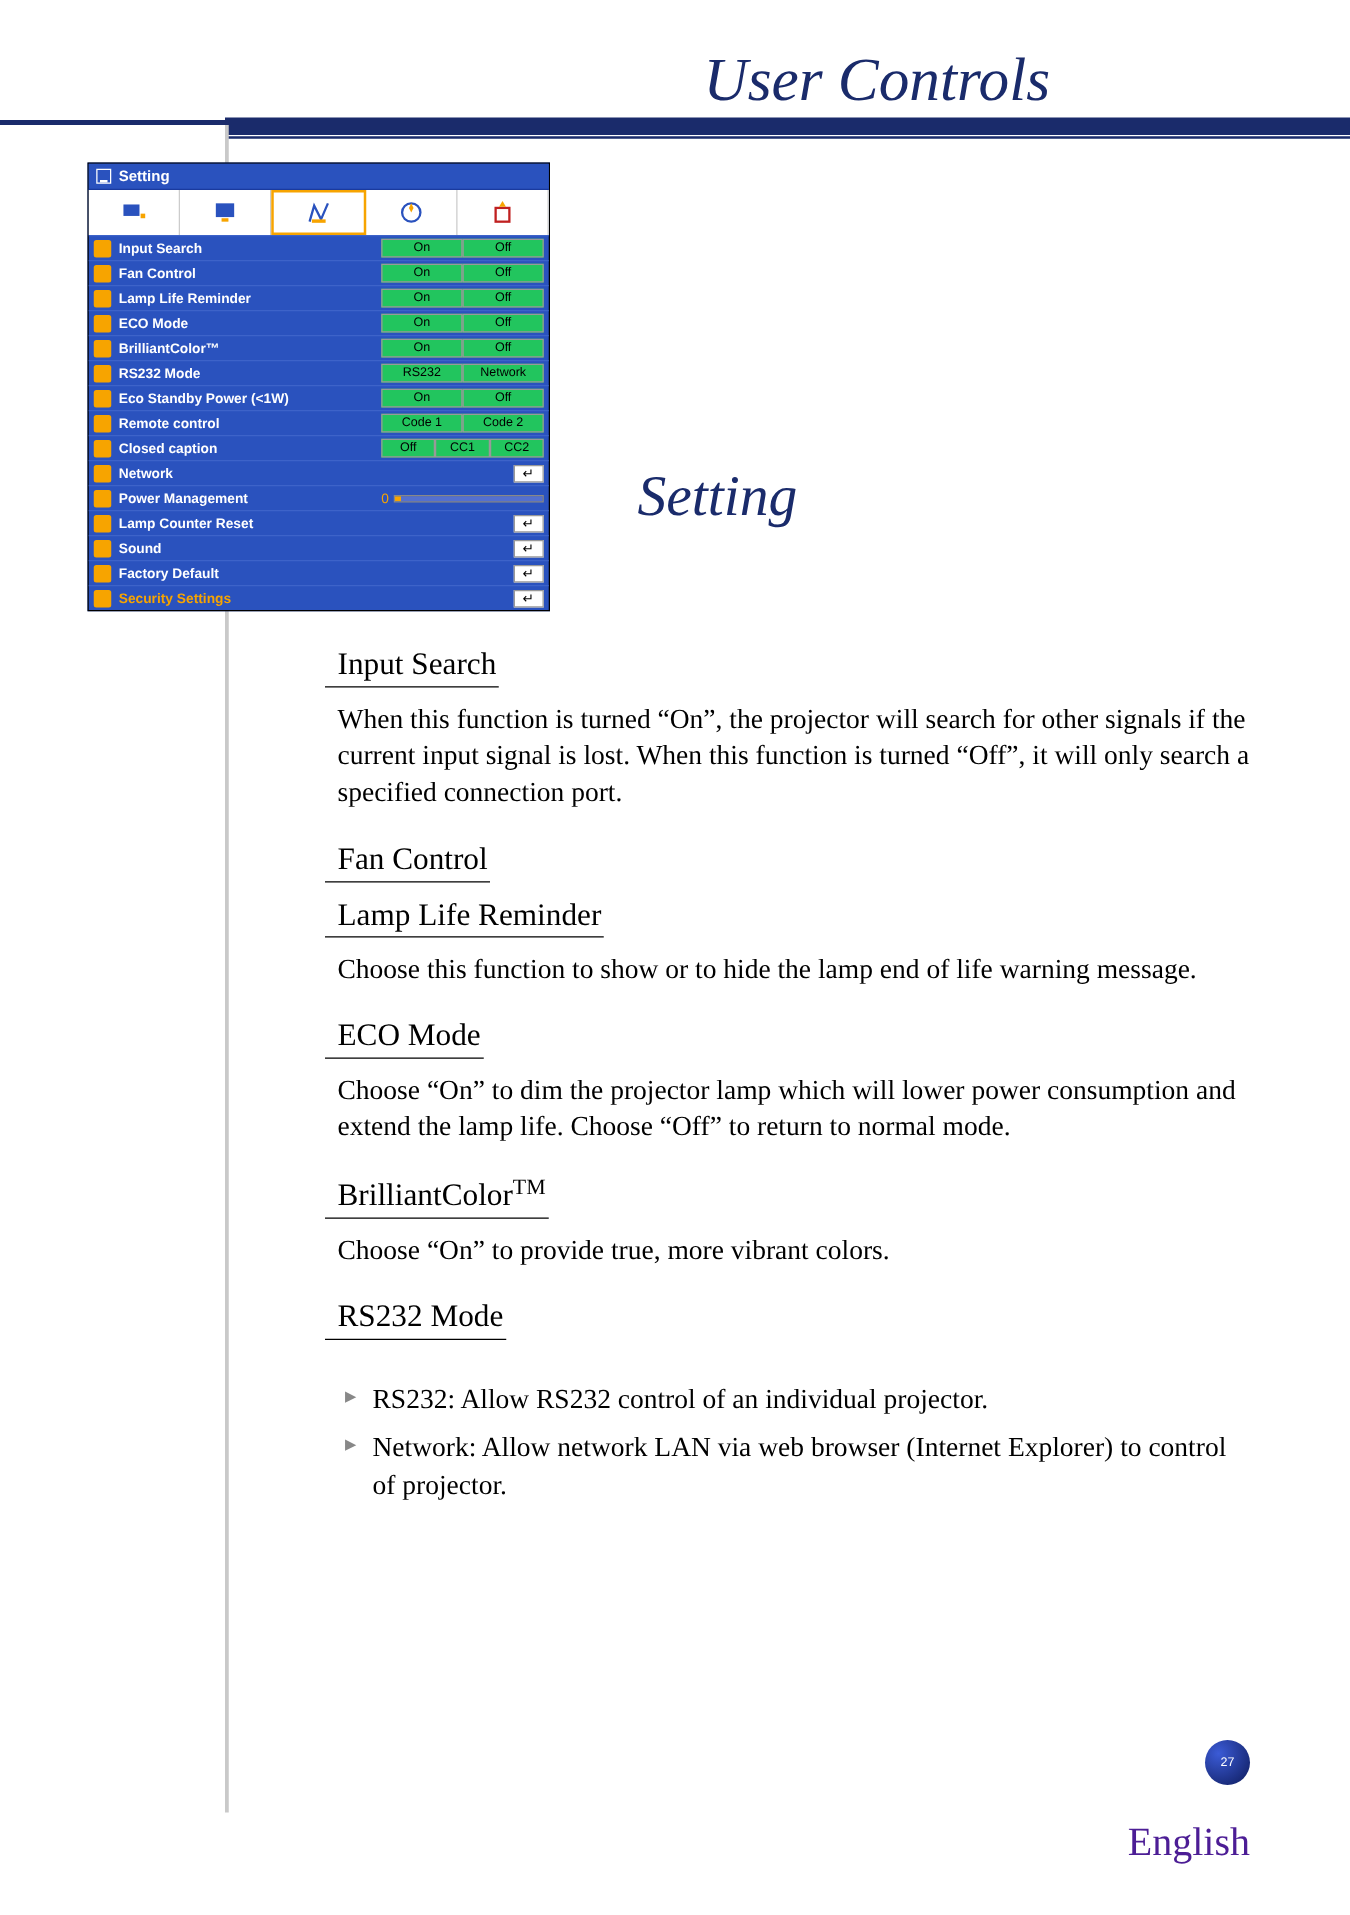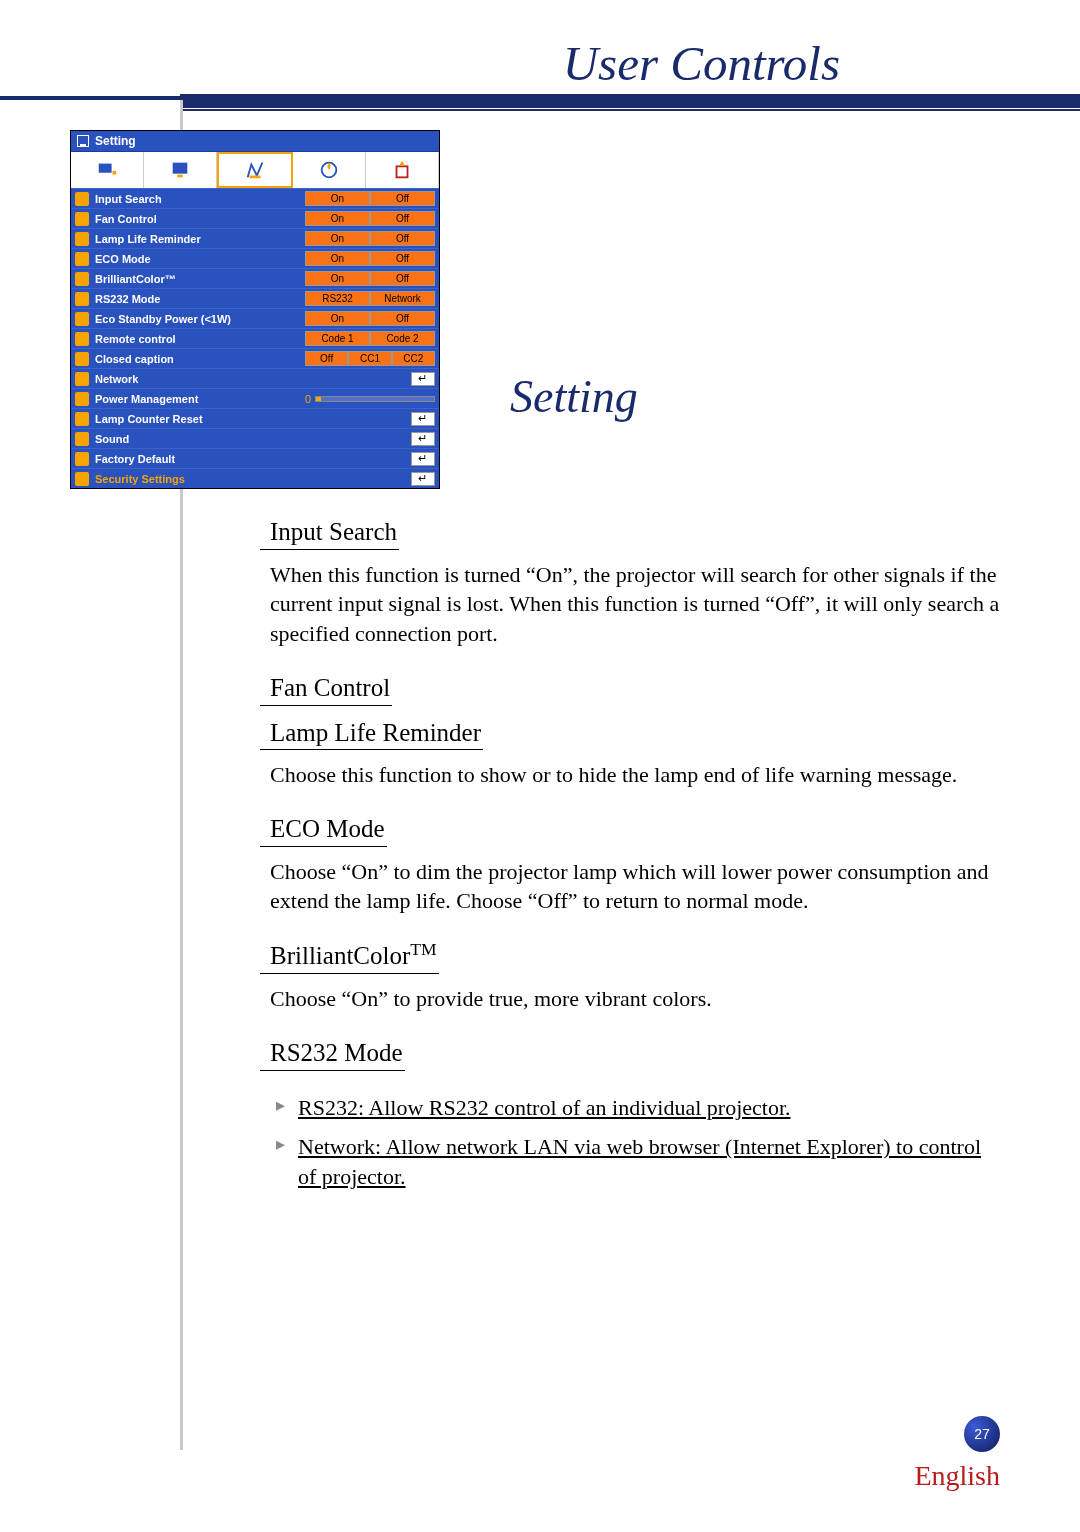--- a/index.html
+++ b/index.html
@@ -117,21 +117,21 @@
     background: #f7a400;
   }
   .osd-row .r-label {
     flex: 1;
     font-weight: bold;
   }
   .osd-row.highlight .r-label { color: #f7a400; }
   .osd-row .r-ctrl {
     width: 130px;
     height: 15px;
-    background: #f97316;
+    background: #22c55e;
     color: #000;
     display: flex;
     font-size: 10px;
   }
   .osd-row .r-ctrl .opt {
     flex: 1;
     text-align: center;
     border: 1px solid #999;
     line-height: 13px;
   }
@@ -183,49 +183,49 @@
     font-size: 25px;
     border-bottom: 1px solid #000;
     display: inline-block;
     margin-bottom: 10px;
     padding-left: 10px;
     padding-right: 2px;
   }
   .subhead-wrap { margin-left: -10px; }
   .para { margin-bottom: 22px; }
   .tm { font-size: 0.7em; vertical-align: super; }
-  .bullet-list { list-style: none; margin-top: 12px; text-decoration: underline; }
+  .bullet-list { list-style: none; margin-top: 22px; }
   .bullet-list li { position: relative; padding-left: 28px; margin-bottom: 10px; }
   .bullet-list li::before {
     content: "▸";
     position: absolute;
     left: 6px;
     color: #888;
     font-size: 18px;
   }
   .page-num {
     position: absolute;
     right: 80px;
-    bottom: 80px;
+    bottom: 104px;
     width: 36px; height: 36px;
     border-radius: 50%;
     background: radial-gradient(circle at 30% 30%, #3b5bd6, #0d1a5a);
     color: #fff;
-    font-size: 14px;
+    font-size: 10px;
     display: flex;
     align-items: center;
     justify-content: center;
     font-family: Arial, sans-serif;
   }
   .lang {
     position: absolute;
     right: 80px;
     bottom: 40px;
-    font-size: 28px;
-    color: #b91c1c;
+    font-size: 32px;
+    color: #4c1d95;
     font-family: 'Book Antiqua', Palatino, Georgia, serif;
   }
 </style>
 </head>
 <body>
 
 <div class="top-band">
   <div class="left-blue"></div>
   <div class="title-area">
     <div class="title-text">User Controls</div>

